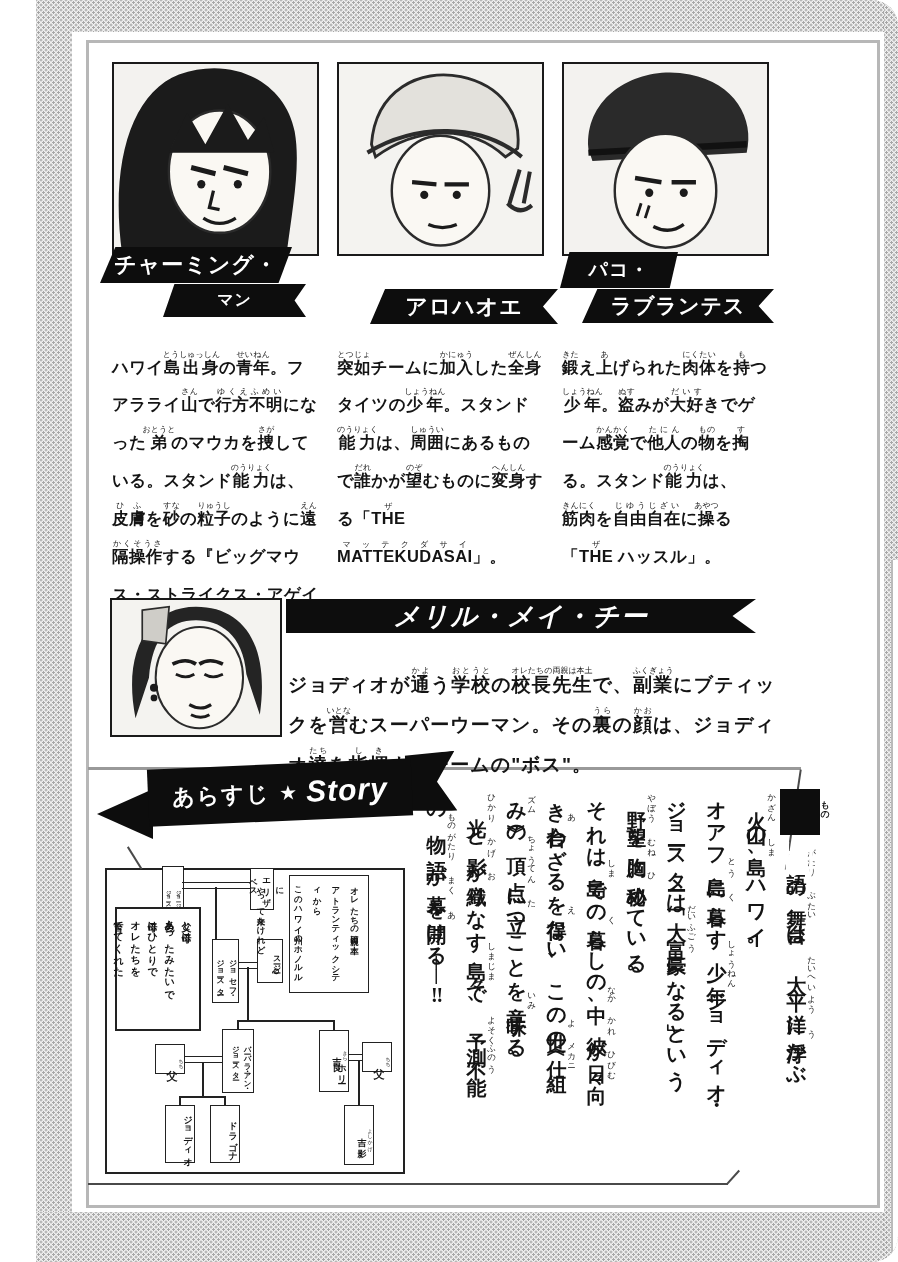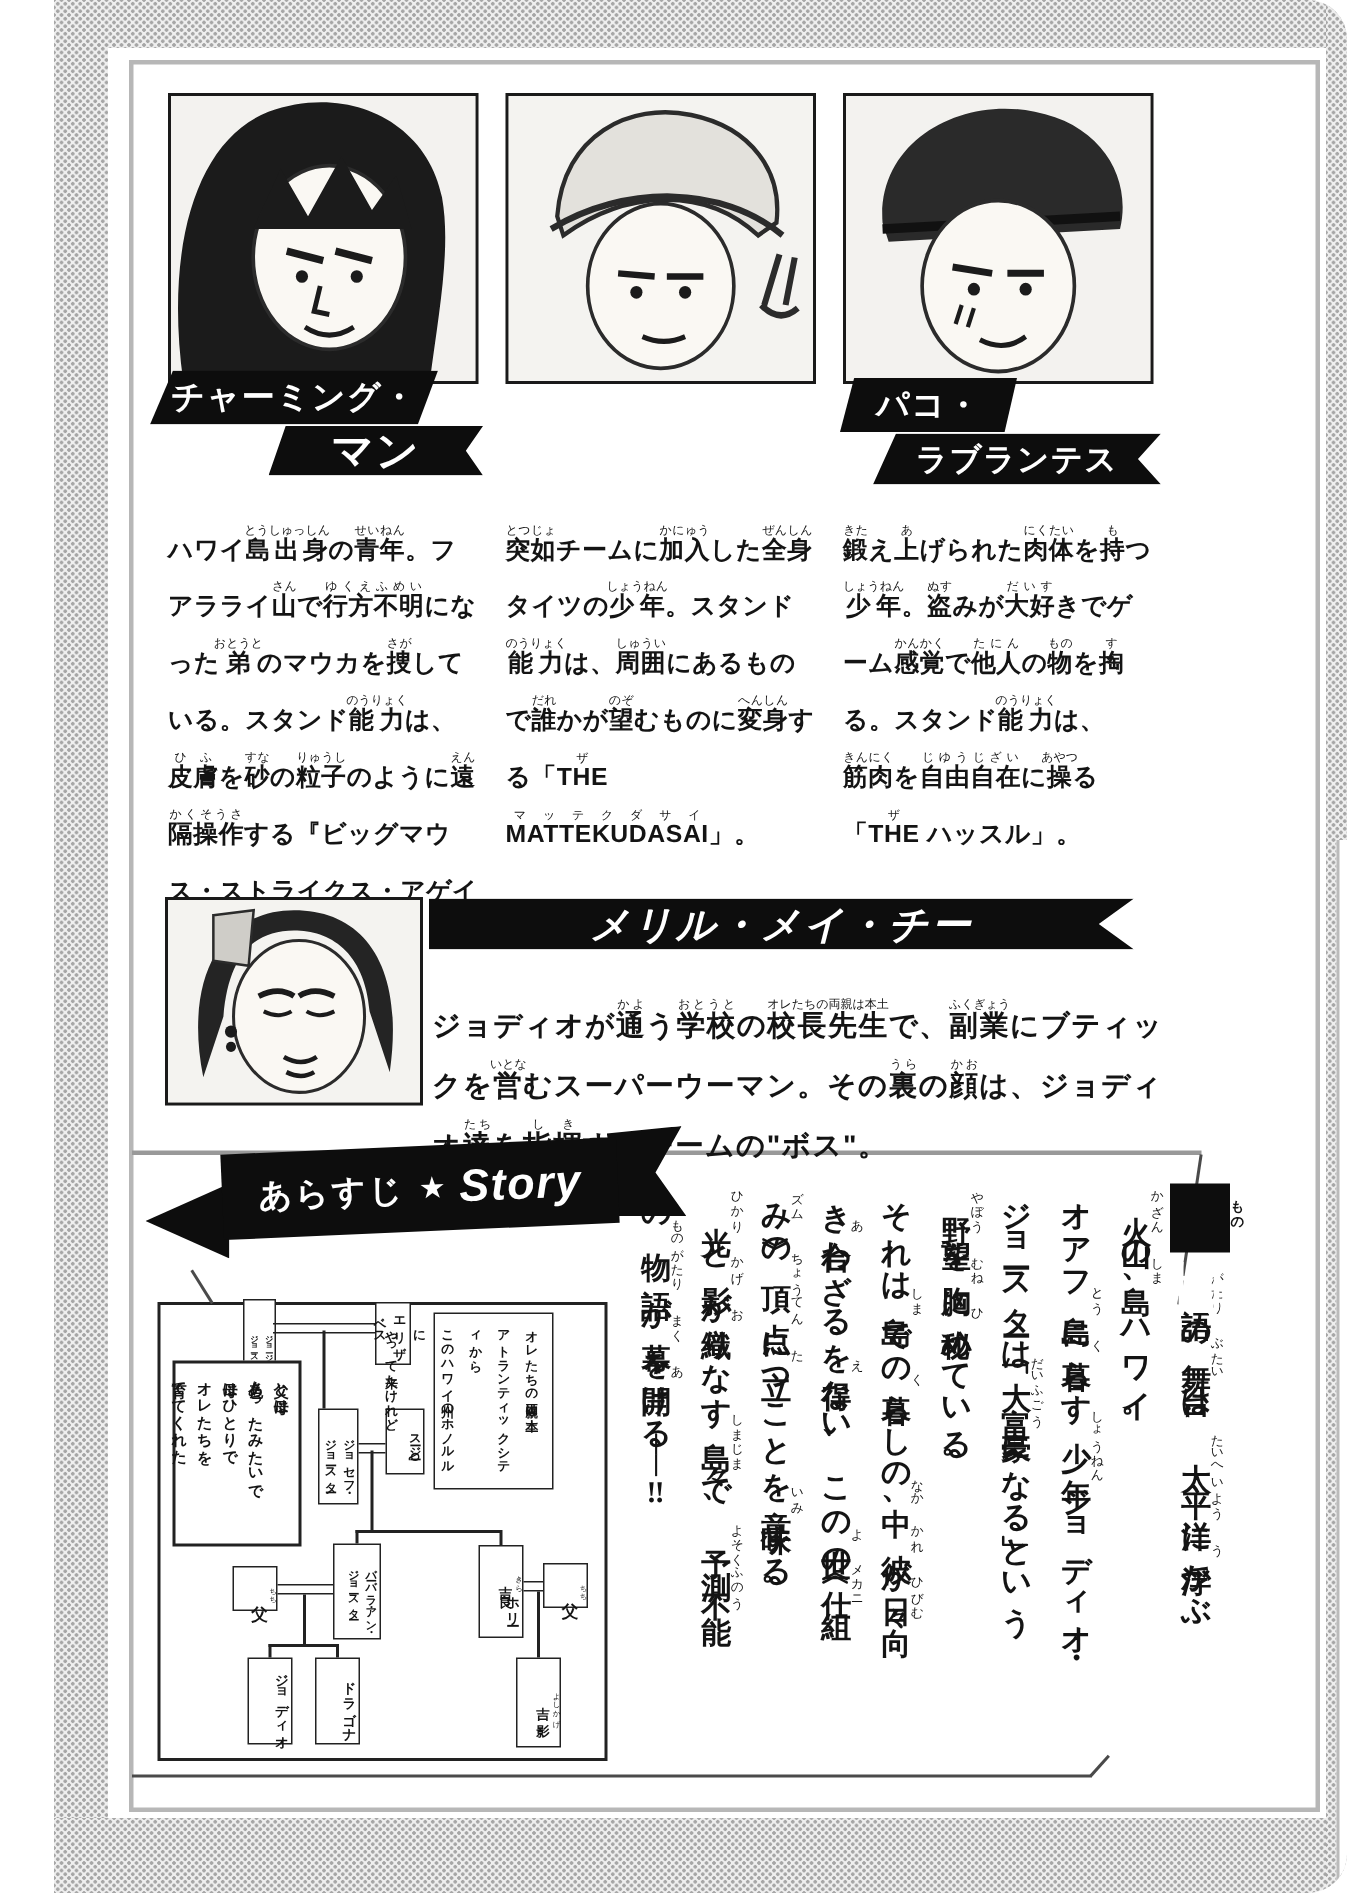--- a/index.html
+++ b/index.html
@@ -108,26 +108,29 @@
       <circle cx="42" cy="61" r="2" fill="#1b1b1b"></circle>
         <circle cx="59" cy="61" r="2" fill="#1b1b1b"></circle>
       <path d="M38,66 l-2,6 M42,67 l-2,6" stroke="#1b1b1b" stroke-width="1.4" fill="none"></path>
       <path d="M44,77 q8,4 15,-1" stroke="#1b1b1b" stroke-width="1.6" fill="none"></path>
     </svg>
   </div>
 
   <div class="banner slant" style="left:100px;top:247px;width:192px;height:36px;font-size:22px">
       <span>チャーミング・</span>
     </div>
-  <div class="banner notch" style="left:179px;top:284px;width:143px;height:33px;font-size:28px">
+  <div class="banner notch" style="left:163px;top:284px;width:143px;height:33px;font-size:16px">
       <span>マン</span>
     </div>
 
-
-  <div class="banner slant" style="left:560px;top:252px;width:118px;height:36px;font-size:22px">
+  <div class="banner notch" style="left:370px;top:289px;width:188px;height:35px;font-size:22px">
+      <span>アロハオエ</span>
+    </div>
+
+  <div class="banner slant" style="left:560px;top:252px;width:118px;height:36px;font-size:19px">
       <span>パコ・</span>
     </div>
   <div class="banner notch" style="left:582px;top:289px;width:192px;height:34px;font-size:21px">
       <span>ラブランテス</span>
     </div>
 
   <p class="char-desc" style="left:112px;top:332px">ハワイ<ruby>島出身<rt>とうしゅっしん</rt></ruby>の<ruby>青年<rt>せいねん</rt></ruby>。フアラライ<ruby>山<rt>さん</rt></ruby>で<ruby>行方不明<rt>ゆくえふめい</rt></ruby>になった<ruby>弟<rt>おとうと</rt></ruby>のマウカを<ruby>捜<rt>さが</rt></ruby>している。スタンド<ruby>能力<rt>のうりょく</rt></ruby>は、<ruby>皮<rt>ひ</rt></ruby><ruby>膚<rt>ふ</rt></ruby>を<ruby>砂<rt>すな</rt></ruby>の<ruby>粒子<rt>りゅうし</rt></ruby>のように<ruby>遠<rt>えん</rt></ruby><ruby>隔操作<rt>かくそうさ</rt></ruby>する『ビッグマウス・ストライクス・アゲイン』。</p>
   <p class="char-desc" style="left:337px;top:332px"><ruby>突如<rt>とつじょ</rt></ruby>チームに<ruby>加入<rt>かにゅう</rt></ruby>した<ruby>全身<rt>ぜんしん</rt></ruby>タイツの<ruby>少年<rt>しょうねん</rt></ruby>。スタンド<ruby>能力<rt>のうりょく</rt></ruby>は、<ruby>周囲<rt>しゅうい</rt></ruby>にあるもので<ruby>誰<rt>だれ</rt></ruby>かが<ruby>望<rt>のぞ</rt></ruby>むものに<ruby>変身<rt>へんしん</rt></ruby>する「<ruby>THE<rt>ザ</rt></ruby> <ruby>MATTEKUDASAI<rt>マッテクダサイ</rt></ruby>」。</p>
   <p class="char-desc" style="left:562px;top:332px"><ruby>鍛<rt>きた</rt></ruby>え<ruby>上<rt>あ</rt></ruby>げられた<ruby>肉体<rt>にくたい</rt></ruby>を<ruby>持<rt>も</rt></ruby>つ<ruby>少年<rt>しょうねん</rt></ruby>。<ruby>盗<rt>ぬす</rt></ruby>みが<ruby>大好<rt>だいす</rt></ruby>きでゲーム<ruby>感覚<rt>かんかく</rt></ruby>で<ruby>他人<rt>たにん</rt></ruby>の<ruby>物<rt>もの</rt></ruby>を<ruby>掏<rt>す</rt></ruby>る。スタンド<ruby>能力<rt>のうりょく</rt></ruby>は、<ruby>筋肉<rt>きんにく</rt></ruby>を<ruby>自由自在<rt>じゆうじざい</rt></ruby>に<ruby>操<rt>あやつ</rt></ruby>る「<ruby>THE<rt>ザ</rt></ruby> ハッスル」。</p>
 

